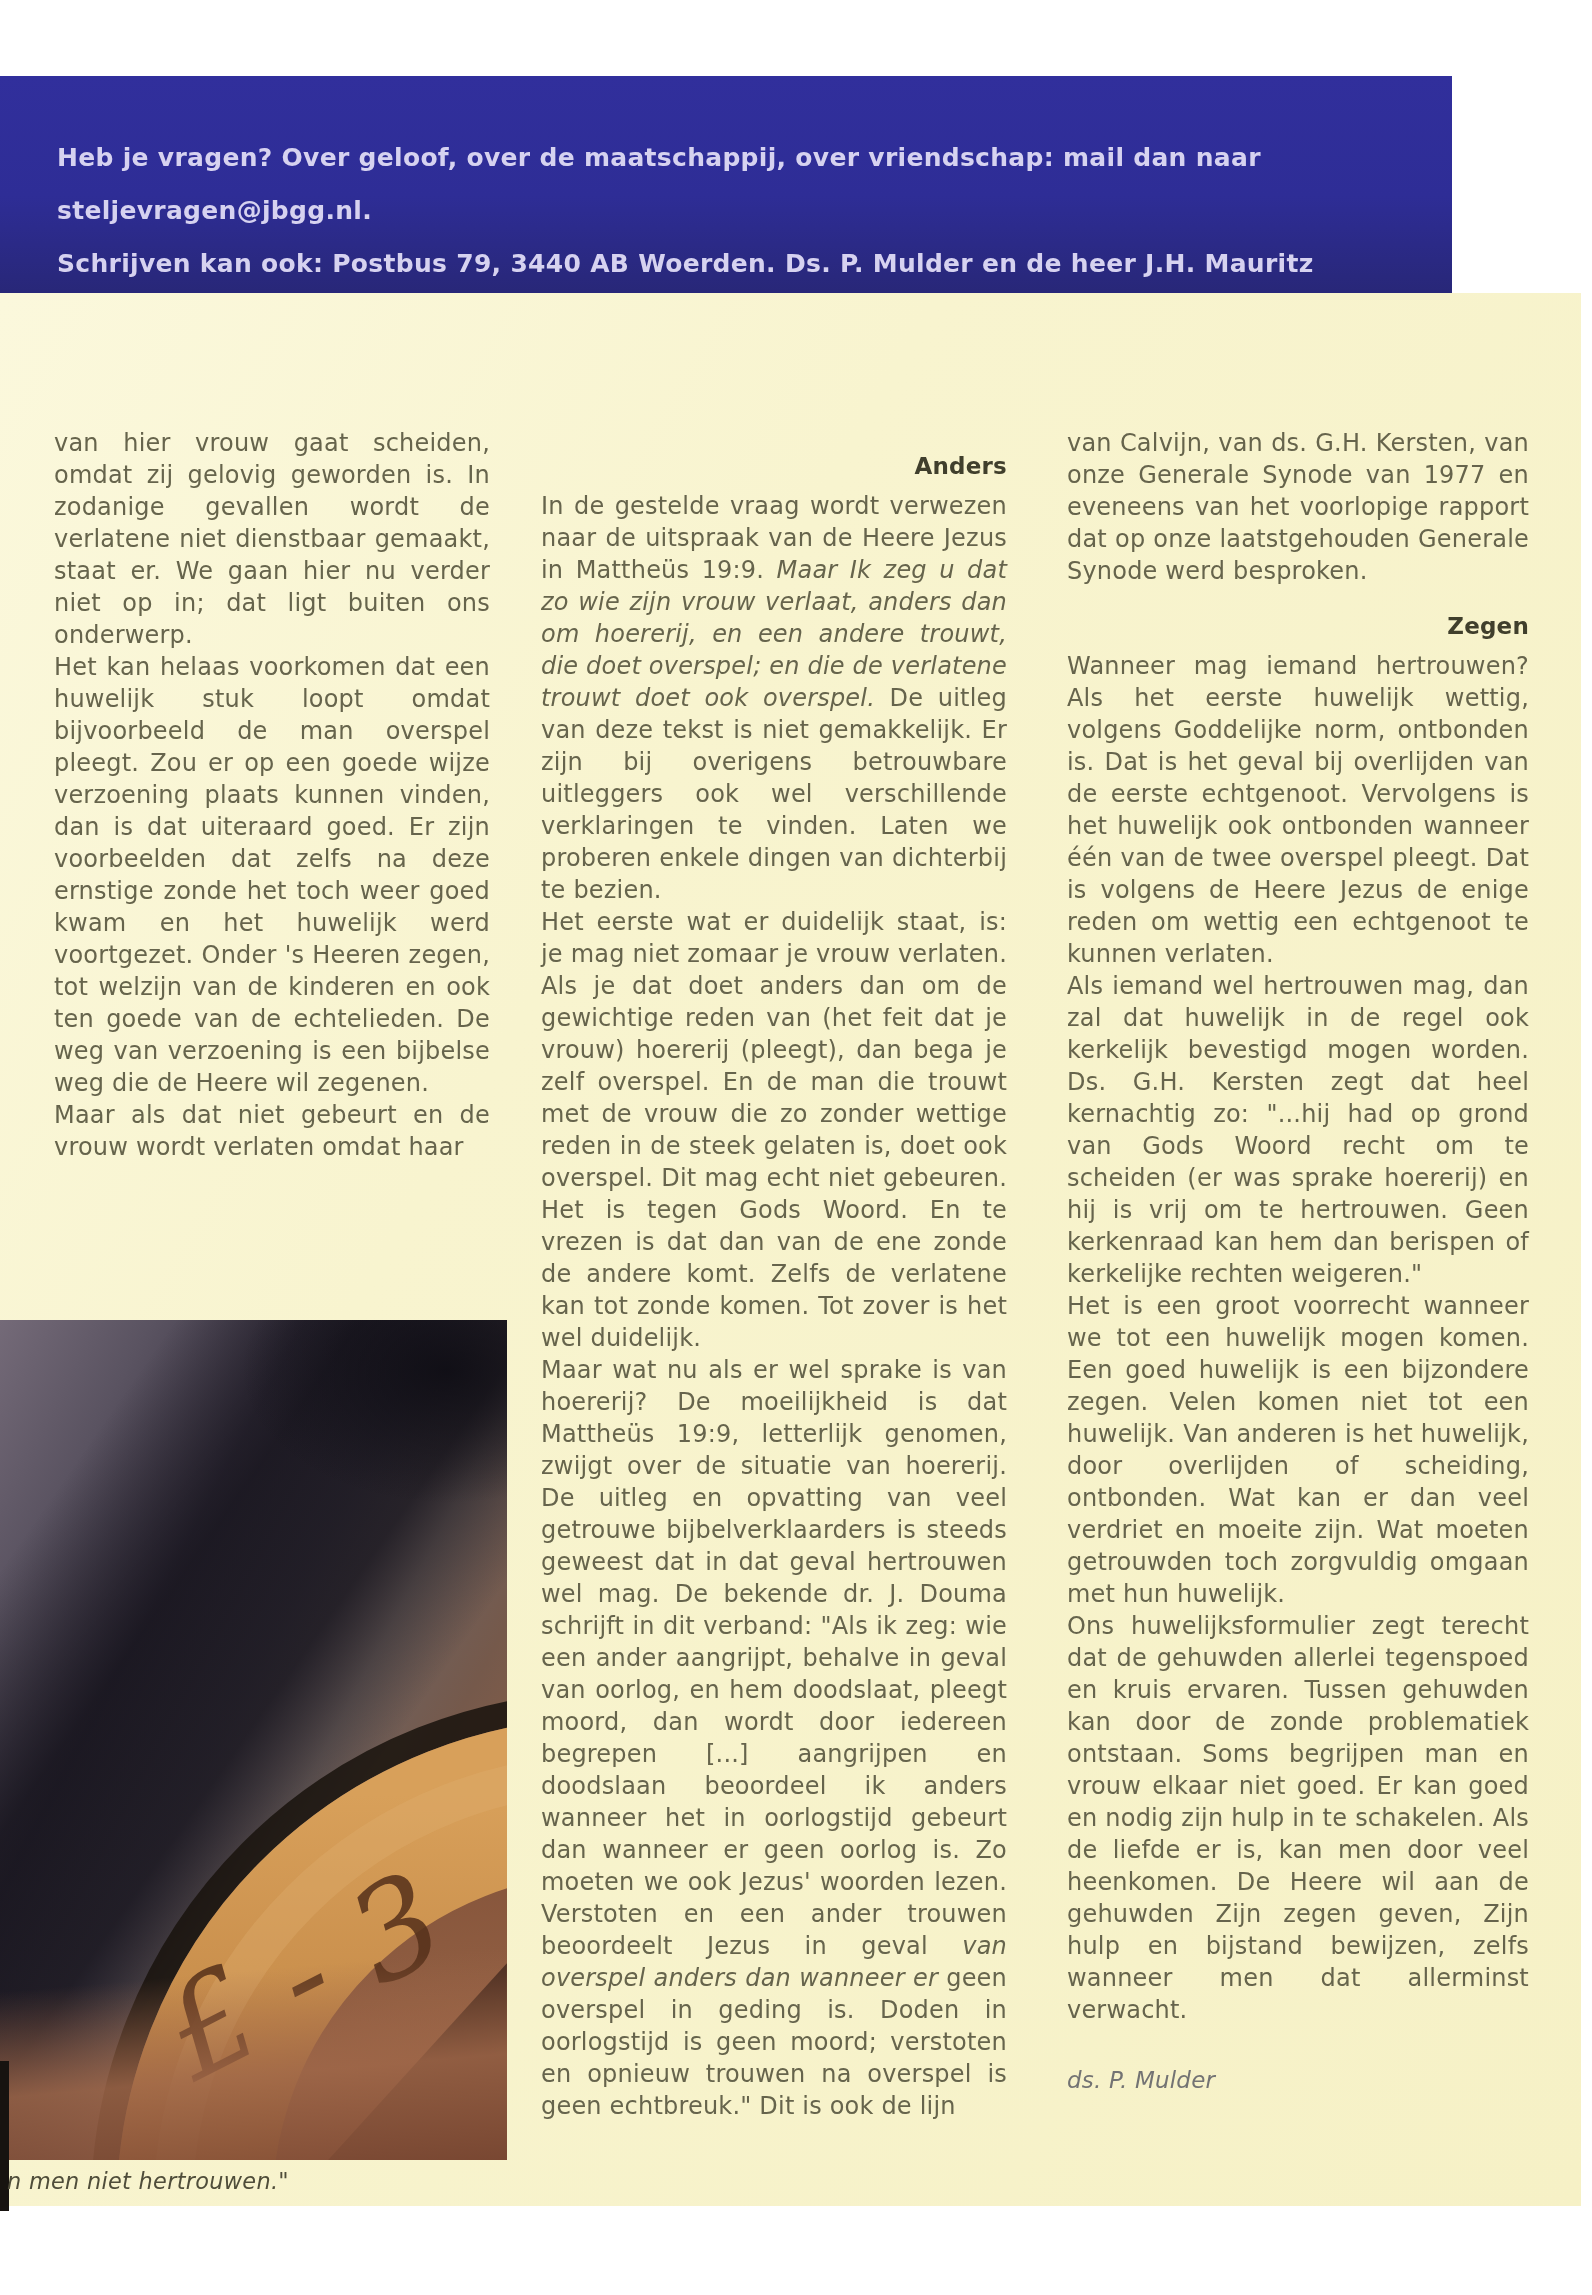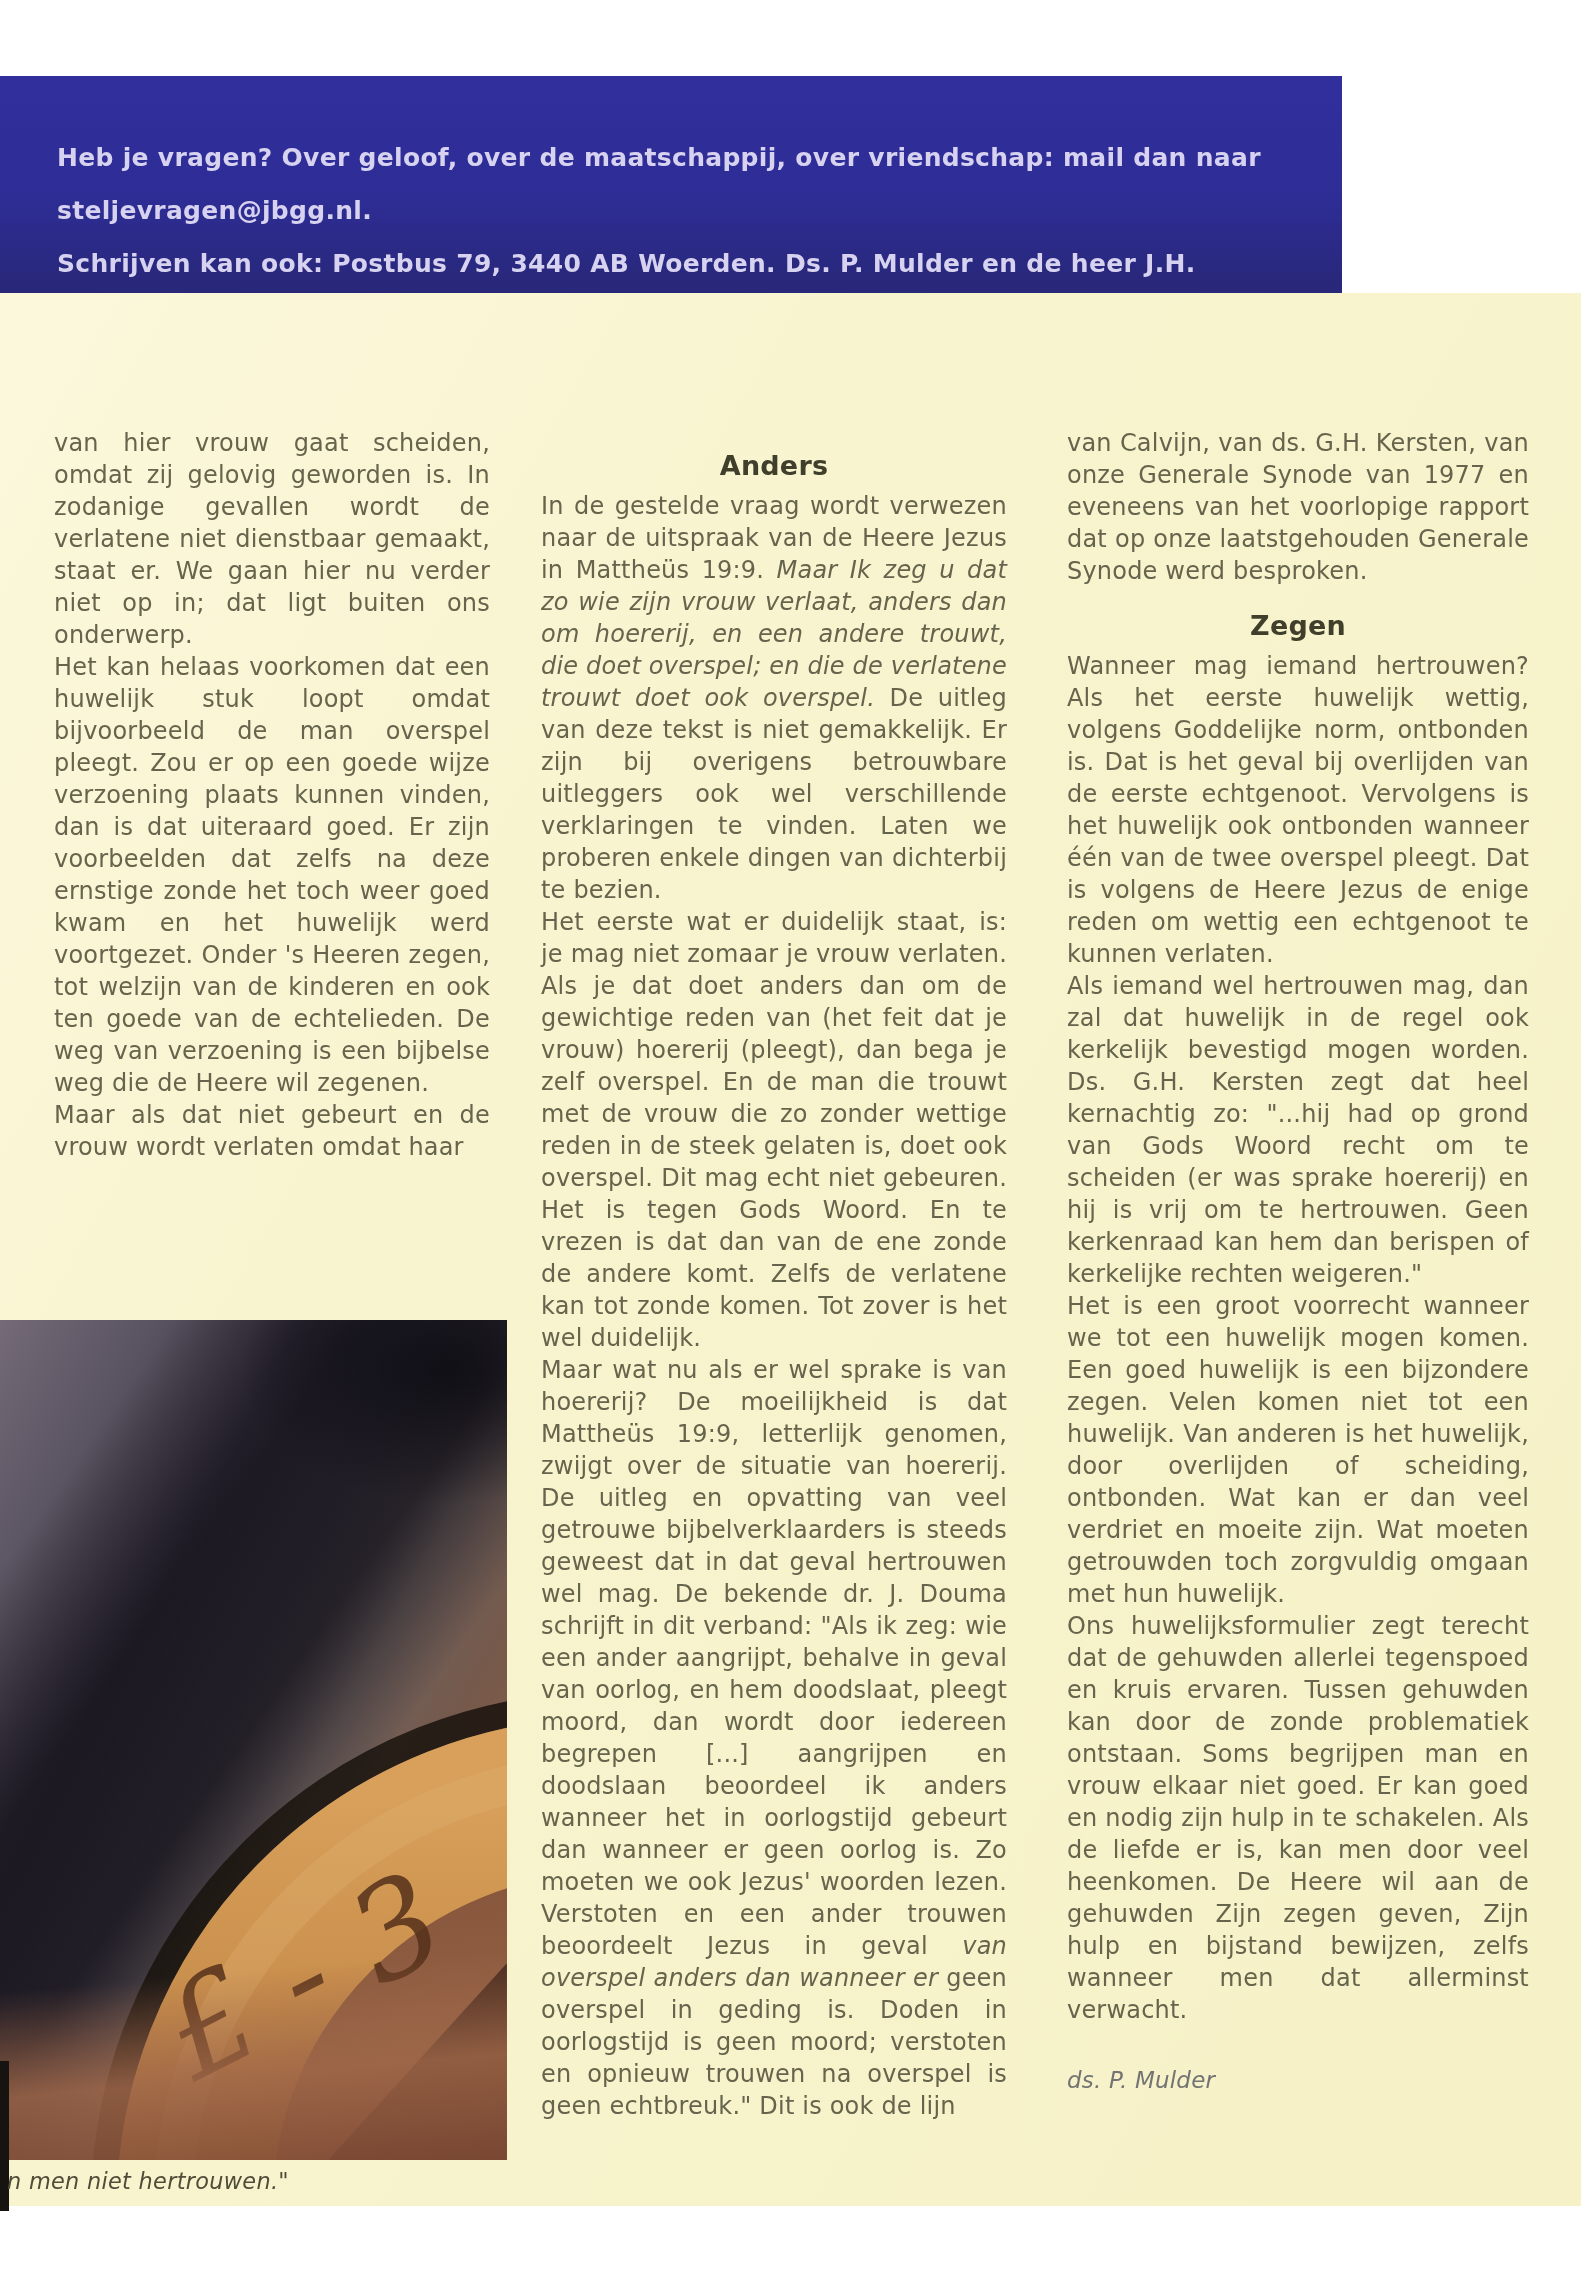--- a/index.html
+++ b/index.html
@@ -1,34 +1,34 @@
 <!DOCTYPE html>
 <html style="font-size:14px"><head>
 <meta charset="utf-8">
 <style>
   html,body{margin:0;padding:0;background:#ffffff;}
   .canvas{position:relative;width:1592px;height:2295px;background:#ffffff;overflow:hidden;
           font-family:"DejaVu Sans",sans-serif;}
   
-  .band{position:absolute;left:0;top:76px;width:1342px;height:217px;
+  .band{position:absolute;left:0;top:76px;width:1452px;height:217px;
         background:linear-gradient(180deg,#312f9c 0%,#2e2d96 55%,#282778 100%);}
   .band-inner{padding:55px 35px 0 57px;}
   .band-line{color:#d6d2f0;font-size:25px;font-weight:bold;line-height:53px;letter-spacing:0.3px;}
   .band-underline{position:absolute;left:0;top:293px;width:673px;height:5.2px;background:#fbfaef;}
   
   .sheet{position:absolute;left:0;top:293px;width:1581px;height:1913px;
          background:linear-gradient(120deg,#fbf8dc 0%,#f8f4cf 35%,#f6f1c6 100%);}
   
   .col{position:absolute;top:427px;color:#66644c;font-size:24px;line-height:32px;
        letter-spacing:0.2px;text-align:justify;}
   .col1{left:54px;width:436px;}
   .col2{left:541px;width:466px;}
   .col3{left:1067px;width:462px;}
   .block{margin:0;}
-  .block.h2{font-size:27px;font-weight:bold;color:#403f2c;margin:23px 0 7.8px 0;text-align:center;}
+  .block.h2{font-size:23px;font-weight:bold;color:#403f2c;margin:23px 0 7.8px 0;text-align:right;}
   .block.sig{font-style:italic;font-size:23px;color:#737373;margin-top:38px;text-align:left;}
   .it{font-style:italic;}
   
   .photo{position:absolute;left:0;top:1320px;width:507px;height:840px;overflow:hidden;
          background:linear-gradient(118deg,#746a78 0%,#5a5361 16%,#3a3442 32%,#4e4752 46%,
                     #6f625f 58%,#75594b 70%,#8a5f47 84%,#6b3e2e 100%);}
   .ph-dark{position:absolute;inset:0;
          background:linear-gradient(125deg,rgba(0,0,0,0) 16%,rgba(16,14,22,.72) 33%,
                     rgba(16,14,22,.72) 49%,rgba(0,0,0,0) 63%);}
   .ph-corner{position:absolute;inset:0;

